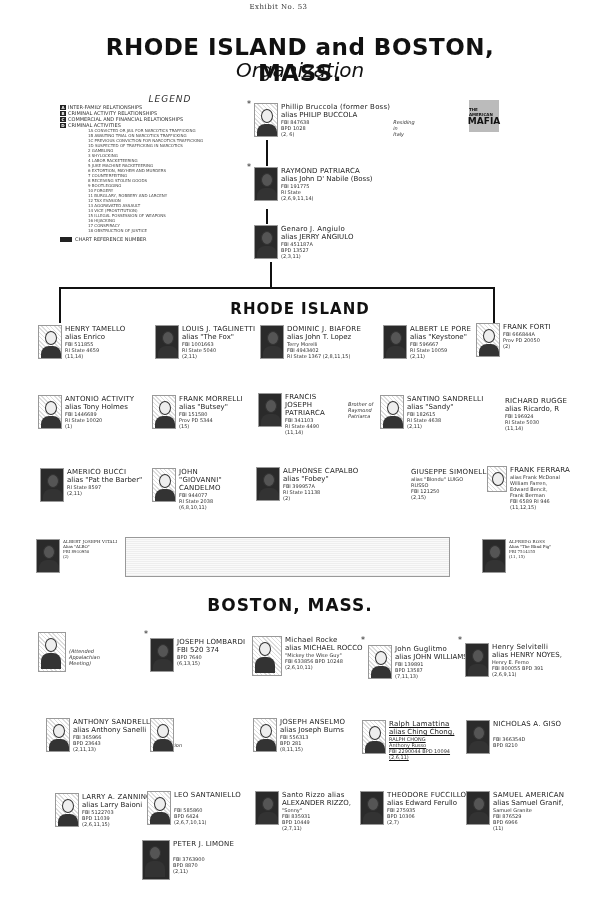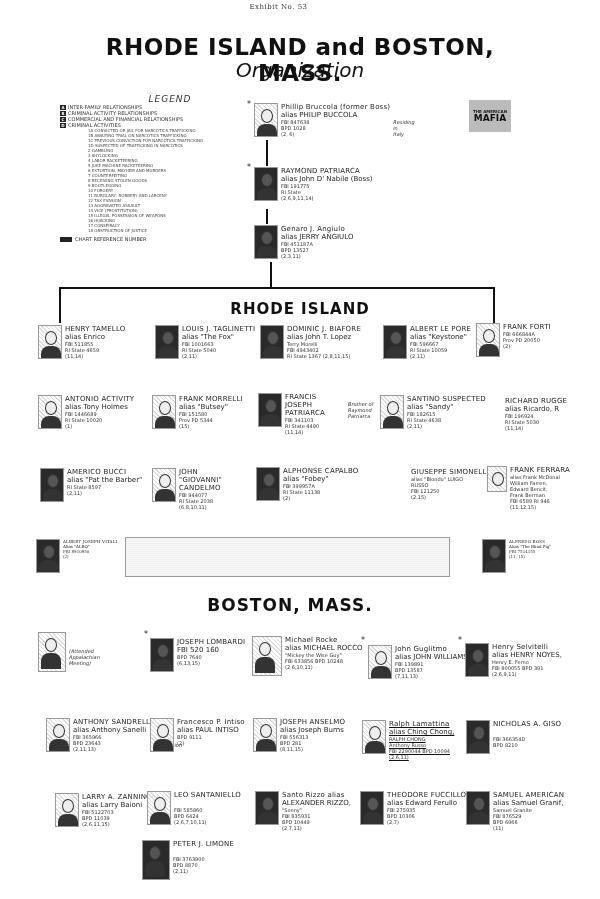--- a/index.html
+++ b/index.html
@@ -29,21 +29,21 @@
   .photo .head { position: absolute; left: 6px; top: 5px; width: 12px; height: 14px; border-radius: 50%; background: #eee; border: 1px solid #333; }
   .photo.dark .head { background: #555; }
   .photo .body { position: absolute; left: 2px; top: 20px; width: 20px; height: 16px; border-radius: 8px 8px 0 0; background: #333; }
   .info { display: flex; flex-direction: column; }
   .pname { font-size: 7px; color: #222; letter-spacing: 0.2px; line-height: 8px; white-space: nowrap; }
   .palias { font-size: 7px; color: #222; line-height: 8px; white-space: nowrap; }
   .pline { font-size: 5px; color: #333; line-height: 6px; white-space: nowrap; }
   .pnote { font-size: 5px; color: #333; line-height: 6px; font-style: italic; white-space: pre-line; }
   .star { position: absolute; font-size: 8px; color: #222; }
 
-  .mafia-logo { top: 100px; left: 469px; width: 42px; height: 32px; background: #bbb; display: flex; flex-direction: column; align-items: center; justify-content: center; }
+  .mafia-logo { top: 100px; left: 469px; width: 30px; height: 32px; background: #bbb; display: flex; flex-direction: column; align-items: center; justify-content: center; }
   .mafia-small { font-size: 4px; font-weight: bold; color: #111; }
   .mafia-big { font-size: 9px; font-weight: bold; color: #111; line-height: 9px; }
 
   .banner { top: 537px; left: 30px; width: 470px; height: 40px; }
   .banner-box { position: absolute; left: 95px; top: 0; width: 325px; height: 40px; border: 1px solid #999; background: repeating-linear-gradient(0deg, #eee 0 1px, #fafafa 1px 2px); }
   .small-serif .pname, .small-serif .palias, .small-serif .pline { font-family: "DejaVu Serif", serif; font-size: 4px; line-height: 5px; }
 </style>
 </head>
 <body>
 
@@ -260,21 +260,21 @@
       <span class="pline">(11,14)</span>
     </div>
   <div class="pnote" style="width:28px;margin-top:8px;">Brother of Raymond Patriarca</div>
 </div>
 <div class="person" style="left:380px;top:395px;">
   <div class="photo">
       <div class="head"></div>
       <div class="body"></div>
     </div>
   <div class="info">
-      <span class="pname">SANTINO SUSPECTED</span>
+      <span class="pname">SANTINO SANDRELLI</span>
       <span class="palias">alias "Sandy"</span>
       <span class="pline">FBI 182615</span>
       <span class="pline">RI State 4638</span>
       <span class="pline">(2,11)</span>
     </div>
 </div>
 <div class="person" style="left:505px;top:397px;">
   <div class="info">
       <span class="pname">RICHARD RUGGE</span>
       <span class="palias">alias Ricardo, R</span>
@@ -382,21 +382,21 @@
   <div class="pnote" style="width:30px;margin-top:16px;">(Attended Appalachian Meeting)</div>
 </div>
 <span class="star" style="left:144px;top:630px;">*</span>
 <div class="person" style="left:150px;top:638px;">
   <div class="photo dark">
       <div class="head"></div>
       <div class="body"></div>
     </div>
   <div class="info">
       <span class="pname">JOSEPH LOMBARDI</span>
-      <span class="palias">FBI 520 160</span>
+      <span class="palias">FBI 520 374</span>
       <span class="pline">BPD 7640</span>
       <span class="pline">(6,13,15)</span>
     </div>
 </div>
 <div class="person" style="left:252px;top:636px;">
   <div class="photo" style="width:30px;height:40px;">
       <div class="head"></div>
       <div class="body"></div>
     </div>
   <div class="info">
@@ -447,26 +447,20 @@
       <span class="pline">FBI 365966</span>
       <span class="pline">BPD 23643</span>
       <span class="pline">(2,11,13)</span>
     </div>
   <div class="pnote" style="margin-top:24px;">Revolution</div>
 </div>
 <div class="person" style="left:150px;top:718px;">
   <div class="photo">
       <div class="head"></div>
       <div class="body"></div>
-    </div>
-  <div class="info">
-      <span class="pname">Francesco P. Intiso</span>
-      <span class="palias">alias PAUL INTISO</span>
-      <span class="pline">BPD 9111</span>
-      <span class="pline">(2)</span>
     </div>
 </div>
 <div class="person" style="left:253px;top:718px;">
   <div class="photo">
       <div class="head"></div>
       <div class="body"></div>
     </div>
   <div class="info">
       <span class="pname">JOSEPH ANSELMO</span>
       <span class="palias">alias Joseph Burns</span>

